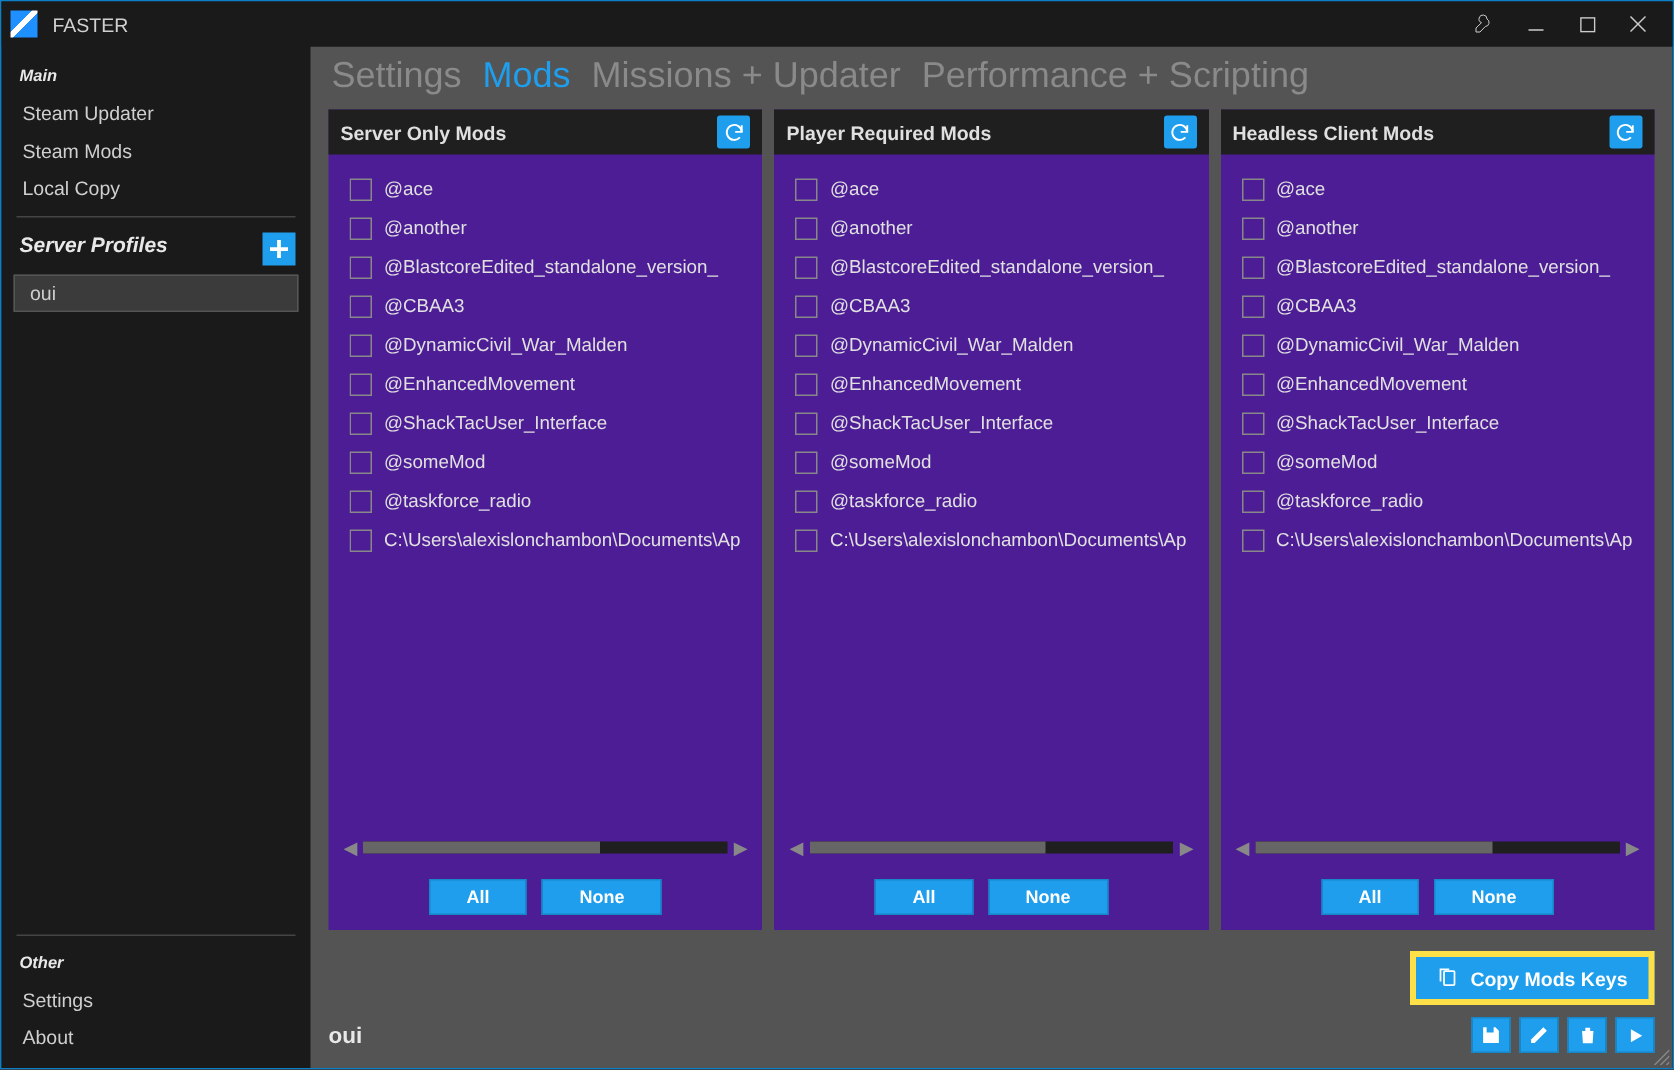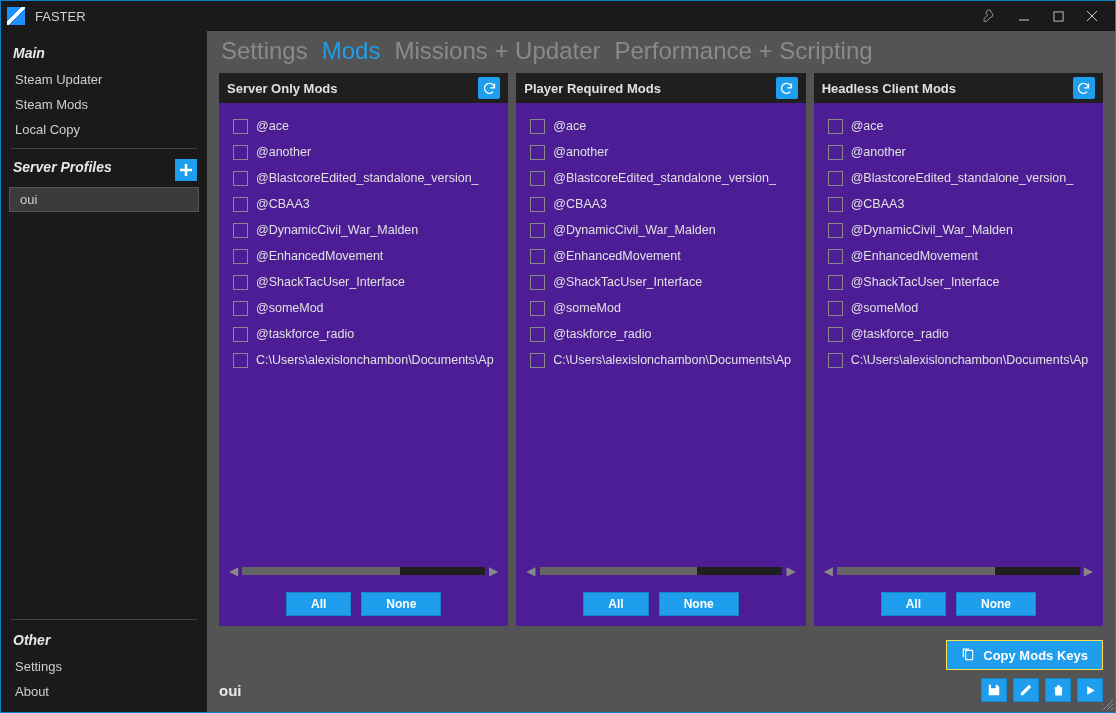--- a/index.html
+++ b/index.html
@@ -56,21 +56,21 @@
   background: #1a1a1a;
   display: flex;
   flex-direction: column;
   padding: 8px 0;
 }
 .sidebar .heading {
   font-weight: bold;
   font-style: italic;
   color: #e8e8e8;
   padding: 6px 12px;
-  font-size: 14px;
+  font-size: 11px;
 }
 .sidebar .subheading-row {
   display: flex;
   align-items: flex-start;
   justify-content: space-between;
   padding: 4px 10px 4px 12px;
 }
 .sidebar .subheading {
   font-weight: bold;
   font-style: italic;
@@ -236,21 +236,21 @@
 .copy-btn {
   background: #1e9eec;
   color: #fff;
   padding: 6px 14px;
   display: flex;
   align-items: center;
   gap: 8px;
   cursor: pointer;
   font-size: 13px;
   font-weight: 600;
-  border: 1px solid #fde047;
+  border: 4px solid #fde047;
 }
 .copy-btn svg { stroke: #fff; fill: none; stroke-width: 2; }
 .footer-bottom {
   display: flex;
   align-items: center;
   justify-content: space-between;
 }
 .profile-name {
   font-weight: bold;
   font-size: 15px;

